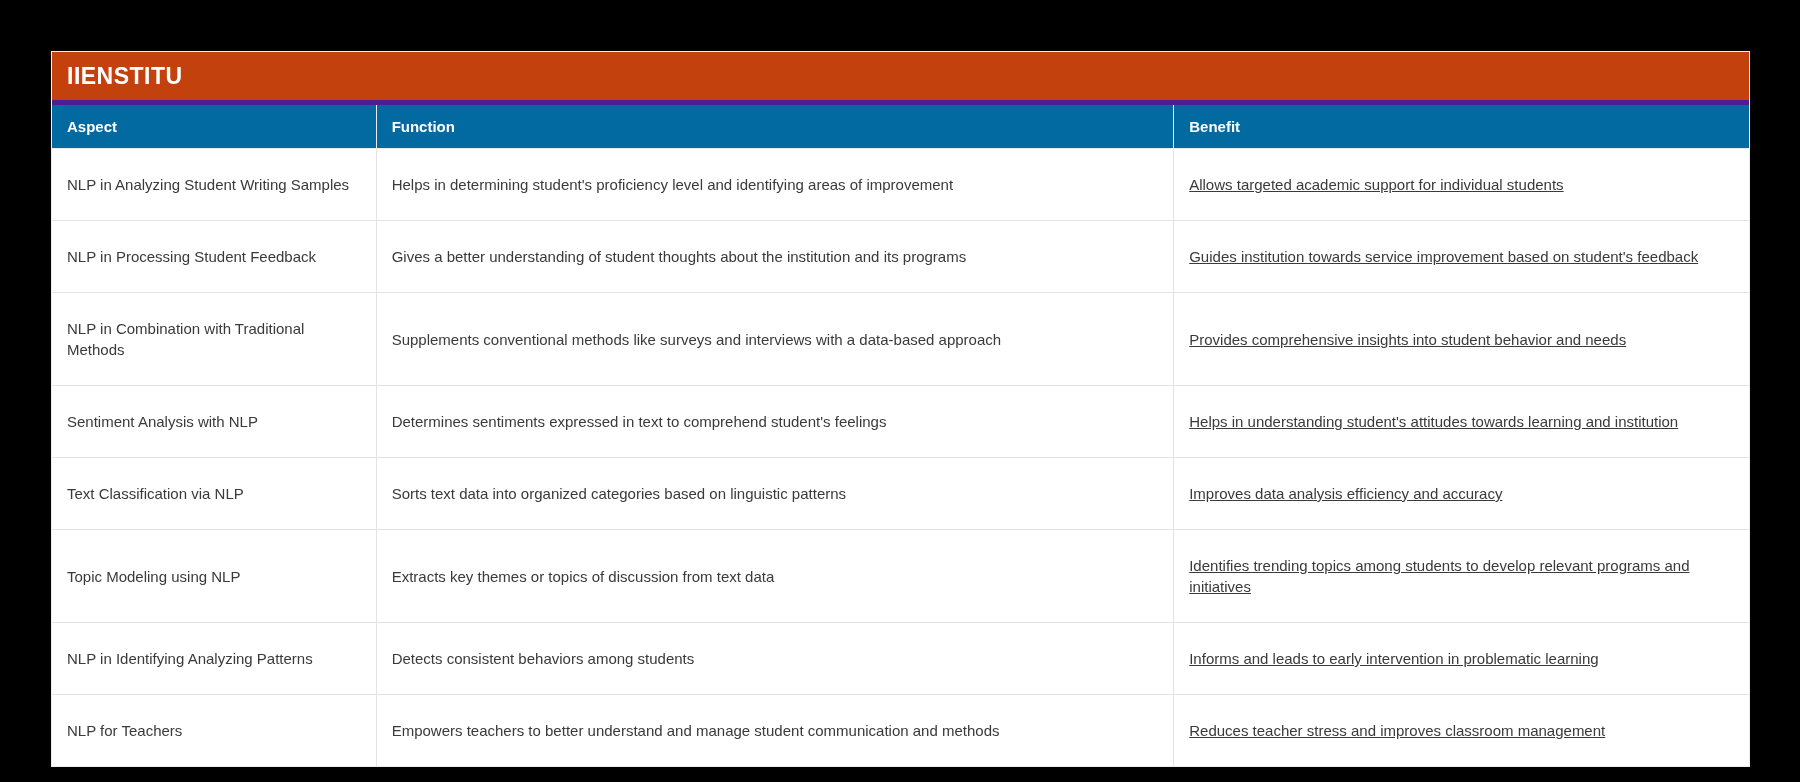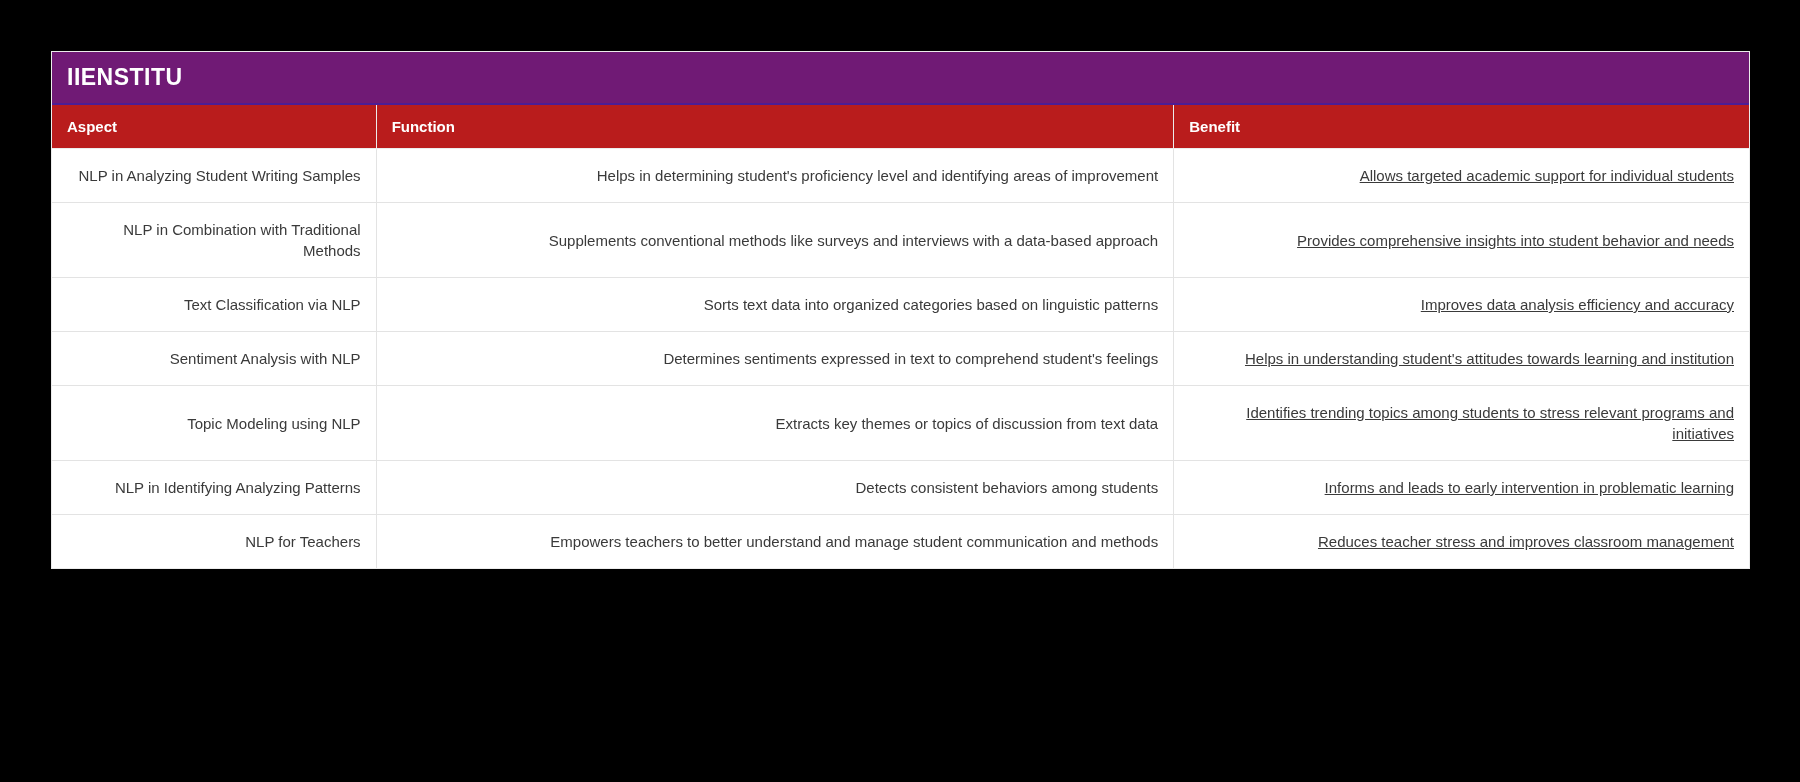--- a/index.html
+++ b/index.html
@@ -22,60 +22,59 @@
     top: 51px;
     width: 1699px;
     border: 1px solid #ececec;
     background: #000000;
   }
   .title-bar {
     height: 53px;
     display: flex;
     align-items: center;
     padding: 0 15px;
-    border-bottom: 2px solid #4c1d95;
-    background: #701a75;
+    border-bottom: 5px solid #4c1d95;
+    background: #c2410c;
     text-align: center;
   }
   .title-bar .brand {
     color: #ffffff;
     font-size: 23px;
     font-weight: 700;
     letter-spacing: 0.5px;
   }
   table.data-table {
     width: 100%;
     border-collapse: collapse;
     table-layout: fixed;
     background: #ffffff;
   }
   col.col-aspect  { width: 19.1%; }
   col.col-function{ width: 47.0%; }
   col.col-benefit { width: 33.9%; }
   thead th {
-    background: #b91c1c;
+    background: #0369a1;
     color: #ffffff;
     text-align: left;
     font-size: 15px;
     font-weight: 700;
     padding: 13px 15px;
     border-right: 1px solid #ececec;
     border-bottom: 1px solid #ececec;
   }
   thead th:last-child { border-right: none; }
   tbody td {
     font-size: 15px;
     color: #3a3a3a;
     background: #ffffff;
-    padding: 16px 15px;
+    padding: 25px 15px;
     vertical-align: middle;
     line-height: 1.4;
     border-right: 1px solid #e3e3e3;
     border-bottom: 1px solid #e3e3e3;
-    text-align: right;
   }
   tbody td:last-child { border-right: none; text-decoration: underline; }
   tbody tr:last-child td { border-bottom: none; }
 </style>
 </head>
 <body>
 
 <div class="screen">
   <div class="card">
 
@@ -96,38 +95,43 @@
           <th>Benefit</th>
         </tr>
       </thead>
       <tbody>
         <tr>
           <td>NLP in Analyzing Student Writing Samples</td>
           <td>Helps in determining student's proficiency level and identifying areas of improvement</td>
           <td>Allows targeted academic support for individual students</td>
         </tr>
         <tr>
+          <td>NLP in Processing Student Feedback</td>
+          <td>Gives a better understanding of student thoughts about the institution and its programs</td>
+          <td>Guides institution towards service improvement based on student's feedback</td>
+        </tr>
+        <tr>
           <td>NLP in Combination with Traditional Methods</td>
           <td>Supplements conventional methods like surveys and interviews with a data-based approach</td>
           <td>Provides comprehensive insights into student behavior and needs</td>
+        </tr>
+        <tr>
+          <td>Sentiment Analysis with NLP</td>
+          <td>Determines sentiments expressed in text to comprehend student's feelings</td>
+          <td>Helps in understanding student's attitudes towards learning and institution</td>
         </tr>
         <tr>
           <td>Text Classification via NLP</td>
           <td>Sorts text data into organized categories based on linguistic patterns</td>
           <td>Improves data analysis efficiency and accuracy</td>
         </tr>
         <tr>
-          <td>Sentiment Analysis with NLP</td>
-          <td>Determines sentiments expressed in text to comprehend student's feelings</td>
-          <td>Helps in understanding student's attitudes towards learning and institution</td>
-        </tr>
-        <tr>
           <td>Topic Modeling using NLP</td>
           <td>Extracts key themes or topics of discussion from text data</td>
-          <td>Identifies trending topics among students to stress relevant programs and initiatives</td>
+          <td>Identifies trending topics among students to develop relevant programs and initiatives</td>
         </tr>
         <tr>
           <td>NLP in Identifying Analyzing Patterns</td>
           <td>Detects consistent behaviors among students</td>
           <td>Informs and leads to early intervention in problematic learning</td>
         </tr>
         <tr>
           <td>NLP for Teachers</td>
           <td>Empowers teachers to better understand and manage student communication and methods</td>
           <td>Reduces teacher stress and improves classroom management</td>

